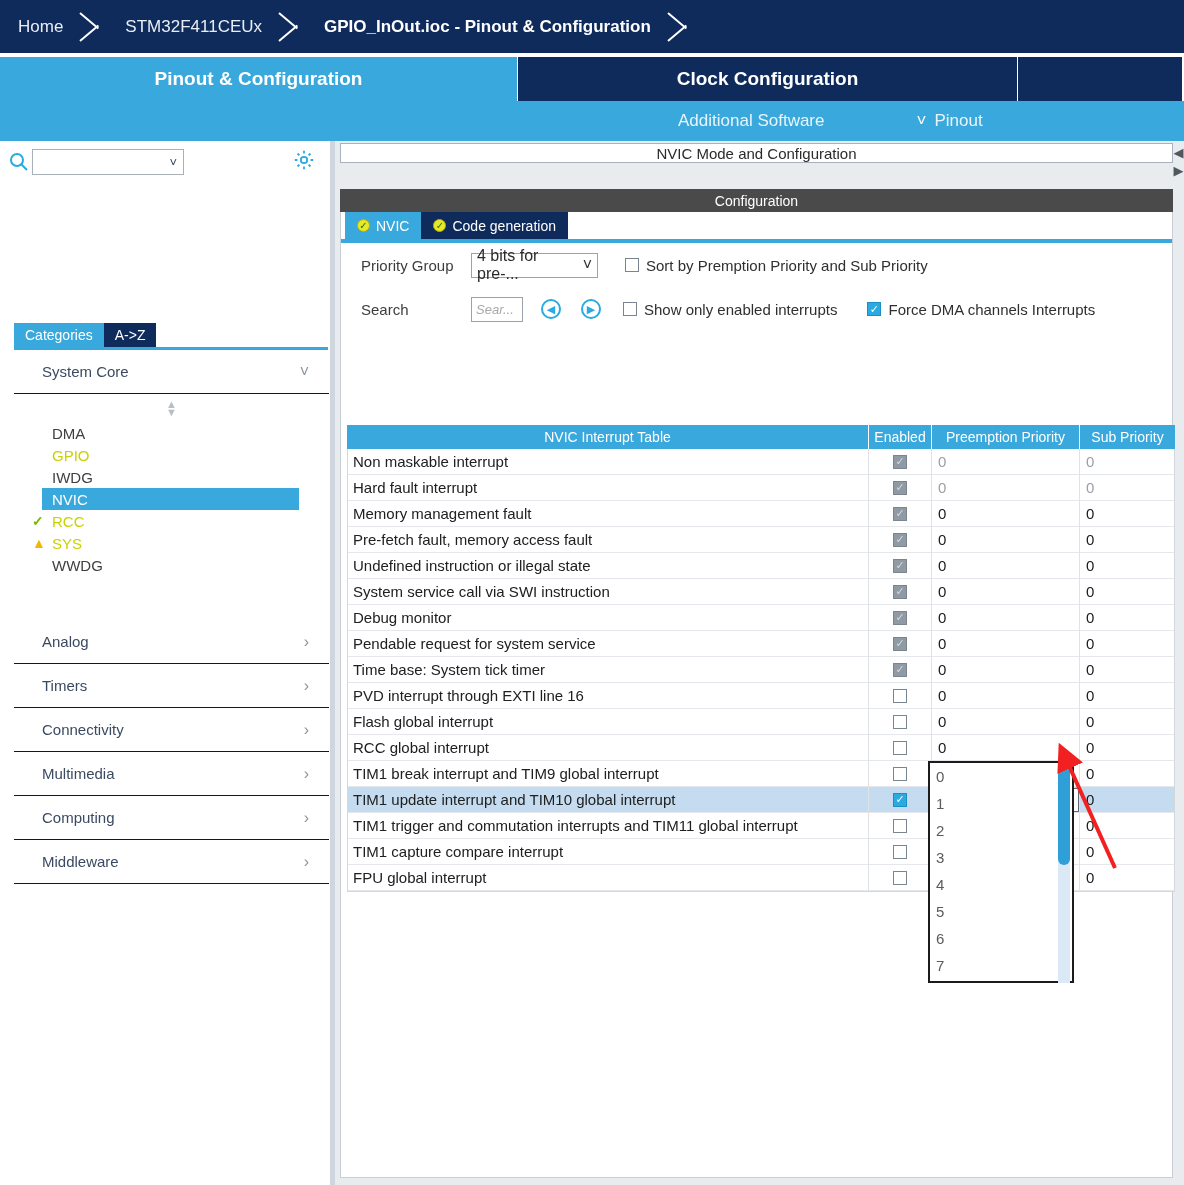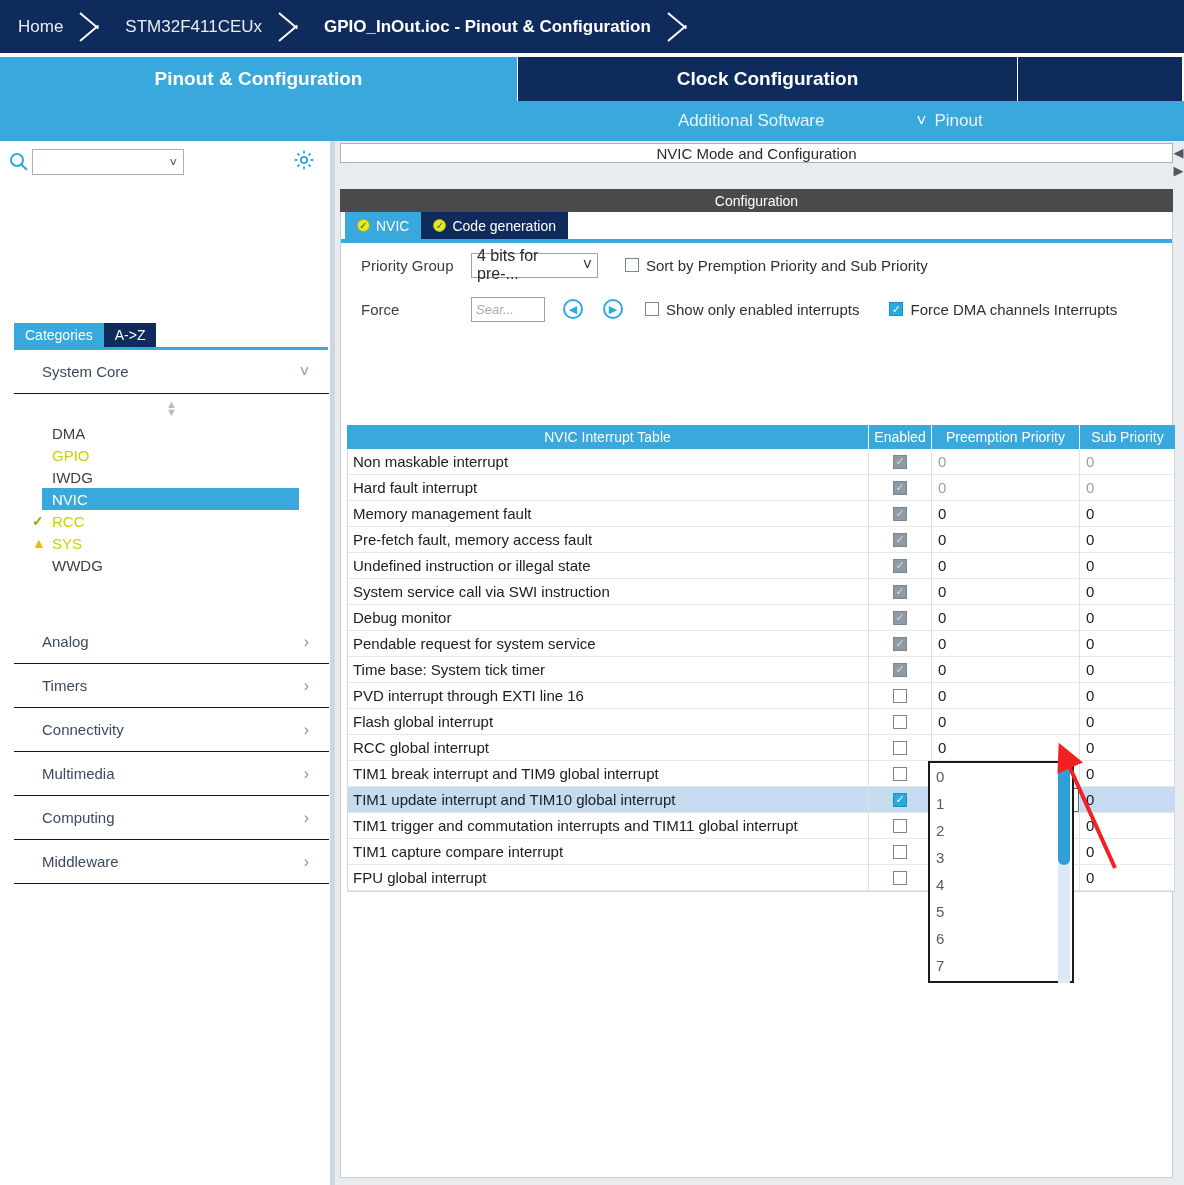--- a/index.html
+++ b/index.html
@@ -403,22 +403,22 @@
         <span>4 bits for pre-...</span>
         <span>˅</span>
       </div>
       <label class="cb-label" style="margin-left:27px;">
         <span class="cbox"></span>
         <span>Sort by Premption Priority and Sub Priority</span>
       </label>
     </div>
 
     <div class="ctl-row">
-      <span class="lbl" style="width:110px;">Force</span>
-      <div class="txt-box" style="width:74px;" title="Sear...">Sear...</div>
+      <span class="lbl" style="width:110px;">Search</span>
+      <div class="txt-box" style="width:52px;" title="Sear...">Sear...</div>
       <div class="navcirc" style="margin-left:18px;">◀</div>
       <div class="navcirc" style="margin-left:20px;">▶</div>
       <label class="cb-label" style="margin-left:22px;">
         <span class="cbox"></span>
         <span>Show only enabled interrupts</span>
       </label>
       <label class="cb-label" style="margin-left:30px;">
         <span class="cbox on">✓</span>
         <span>Force DMA channels Interrupts</span>
       </label>

